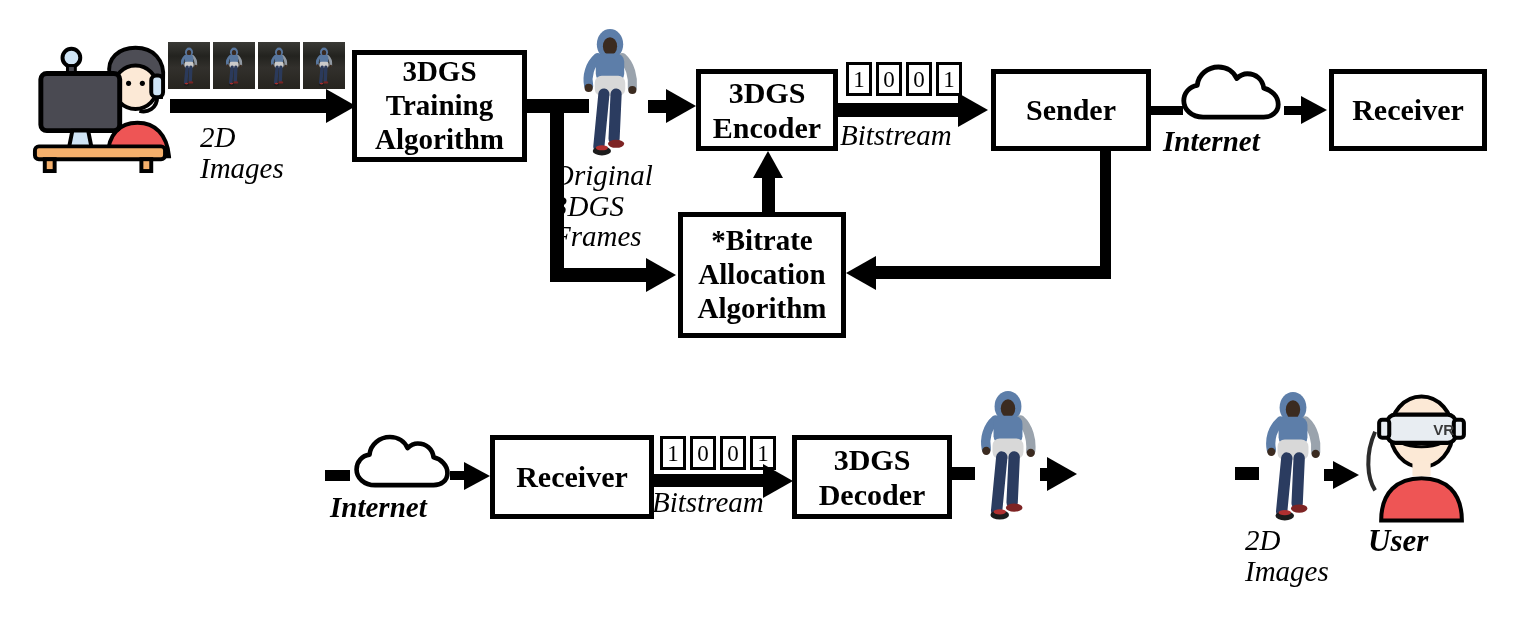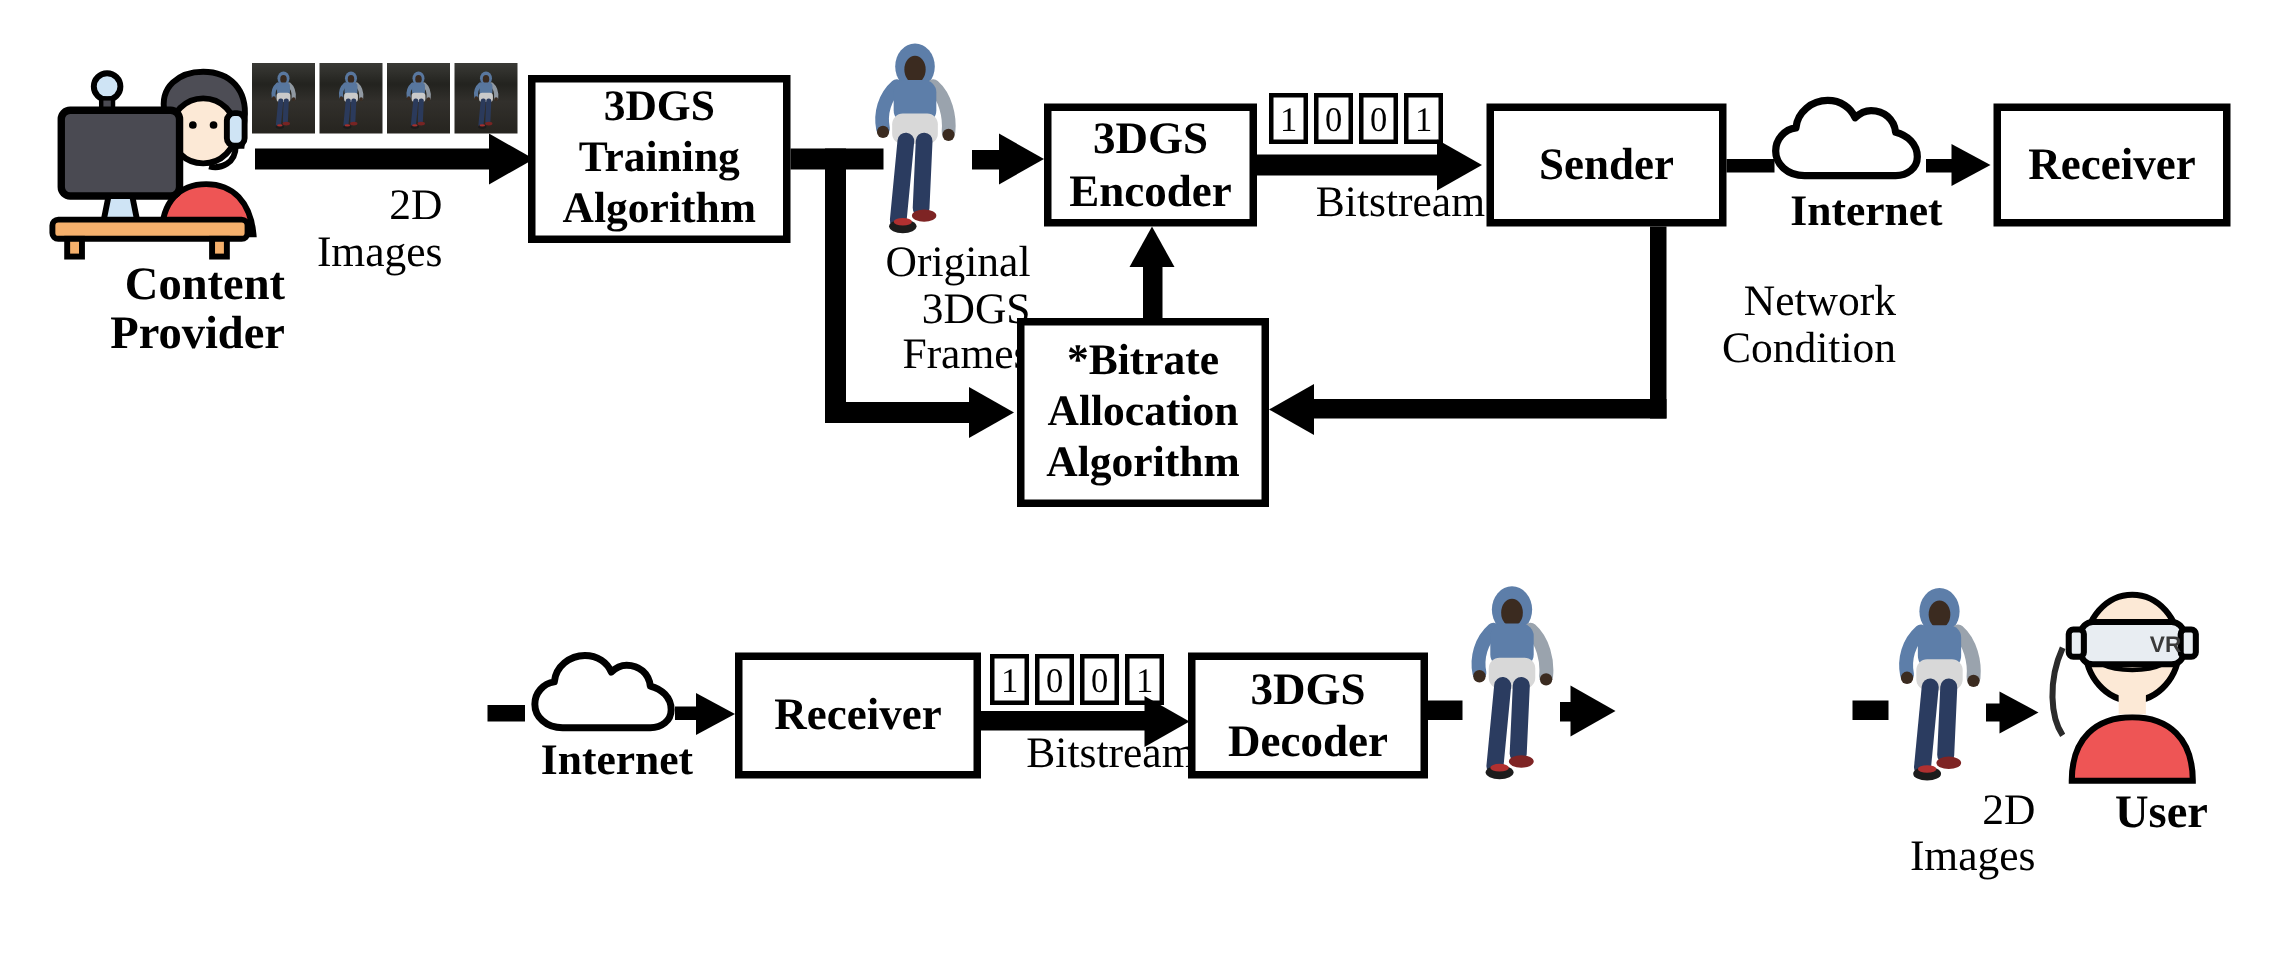--- a/index.html
+++ b/index.html
@@ -6,22 +6,23 @@
   .canvas{
     position:relative;width:1530px;height:644px;background:#ffffff;
     font-family:"Liberation Serif", serif;color:#000;overflow:hidden;
   }
   .box{
     position:absolute;box-sizing:border-box;border:5px solid #000;background:#fff;
     display:flex;align-items:center;justify-content:center;text-align:center;
     font-weight:bold;white-space:pre-line;line-height:1.17;font-size:30px;
   }
   .lbl{
-    position:absolute;text-align:right;white-space:pre-line;line-height:1.06;
+    position:absolute;text-align:left;white-space:pre-line;line-height:1.06;
     font-size:29px;
+    font-style:italic;
   }
   .bold{font-weight:bold;}
   .shaft{position:absolute;background:#000;}
   .head{position:absolute;width:0;height:0;}
   .head.right{border-top:17px solid transparent;border-bottom:17px solid transparent;border-left:30px solid #000;}
   .head.right.sm{border-top:14px solid transparent;border-bottom:14px solid transparent;border-left:26px solid #000;}
   .head.left{border-top:17px solid transparent;border-bottom:17px solid transparent;border-right:30px solid #000;}
   .head.up{border-left:15px solid transparent;border-right:15px solid transparent;border-bottom:27px solid #000;}
   .bits{position:absolute;display:flex;gap:4px;}
   .bit{
@@ -77,22 +78,20 @@
       <path d="M84 122 C84 100 96 88 114 88 C132 88 144 100 146 122 Z" fill="#ee5555" stroke="#000" stroke-width="4"></path>
       <circle cx="47" cy="22" r="9" fill="#cfe4f5" stroke="#000" stroke-width="4"></circle>
       <rect x="43" y="30" width="8" height="10" fill="#4a4a52" stroke="#000" stroke-width="3"></rect>
       <rect x="16" y="38" width="80" height="58" rx="6" fill="#4a4a52" stroke="#000" stroke-width="5"></rect>
       <path d="M48 96 L64 96 L68 116 L44 116 Z" fill="#cfe4f5" stroke="#000" stroke-width="4"></path>
       <rect x="10" y="112" width="132" height="13" rx="4" fill="#f5b06c" stroke="#000" stroke-width="4"></rect>
       <rect x="20" y="125" width="10" height="12" fill="#f5b06c" stroke="#000" stroke-width="4"></rect>
       <rect x="118" y="125" width="10" height="12" fill="#f5b06c" stroke="#000" stroke-width="4"></rect>
     </svg>
   </div>
-  <div class="lbl bold" style="left:10px;top:173px;width:180px;font-size:31px;">Content
-Provider</div>
 
   <div class="frames" style="left:168px;top:42px;">
     <div class="frame">
         <svg width="20" height="40" viewBox="0 0 60 130">
           <use href="#sym-person"></use>
         </svg>
       </div>
     <div class="frame">
         <svg width="20" height="40" viewBox="0 0 60 130">
           <use href="#sym-person"></use>
@@ -159,22 +158,20 @@
   </div>
   <div class="lbl bold" style="left:1163px;top:126px;width:132px;">Internet</div>
   <div class="shaft" style="left:1284px;top:106px;width:18px;height:9px;"></div>
   <div class="head right sm" style="left:1301px;top:96px;"></div>
 
   <div class="box" style="left:1329px;top:69px;width:158px;height:82px;">Receiver</div>
 
   <div class="shaft" style="left:1100px;top:151px;width:11px;height:128px;"></div>
   <div class="shaft" style="left:872px;top:266px;width:239px;height:13px;"></div>
   <div class="head left" style="left:846px;top:256px;"></div>
-  <div class="lbl" style="left:1108px;top:186px;width:156px;">Network
-Condition</div>
 
   <div class="box" style="left:678px;top:212px;width:168px;height:126px;font-size:29px;">*Bitrate
 Allocation
 Algorithm</div>
 
   <div class="shaft" style="left:762px;top:176px;width:13px;height:36px;"></div>
   <div class="head up" style="left:753px;top:151px;"></div>
 
   <div class="shaft" style="left:325px;top:470px;width:25px;height:11px;"></div>
   <div class="iconwrap" style="left:351px;top:430px;">

